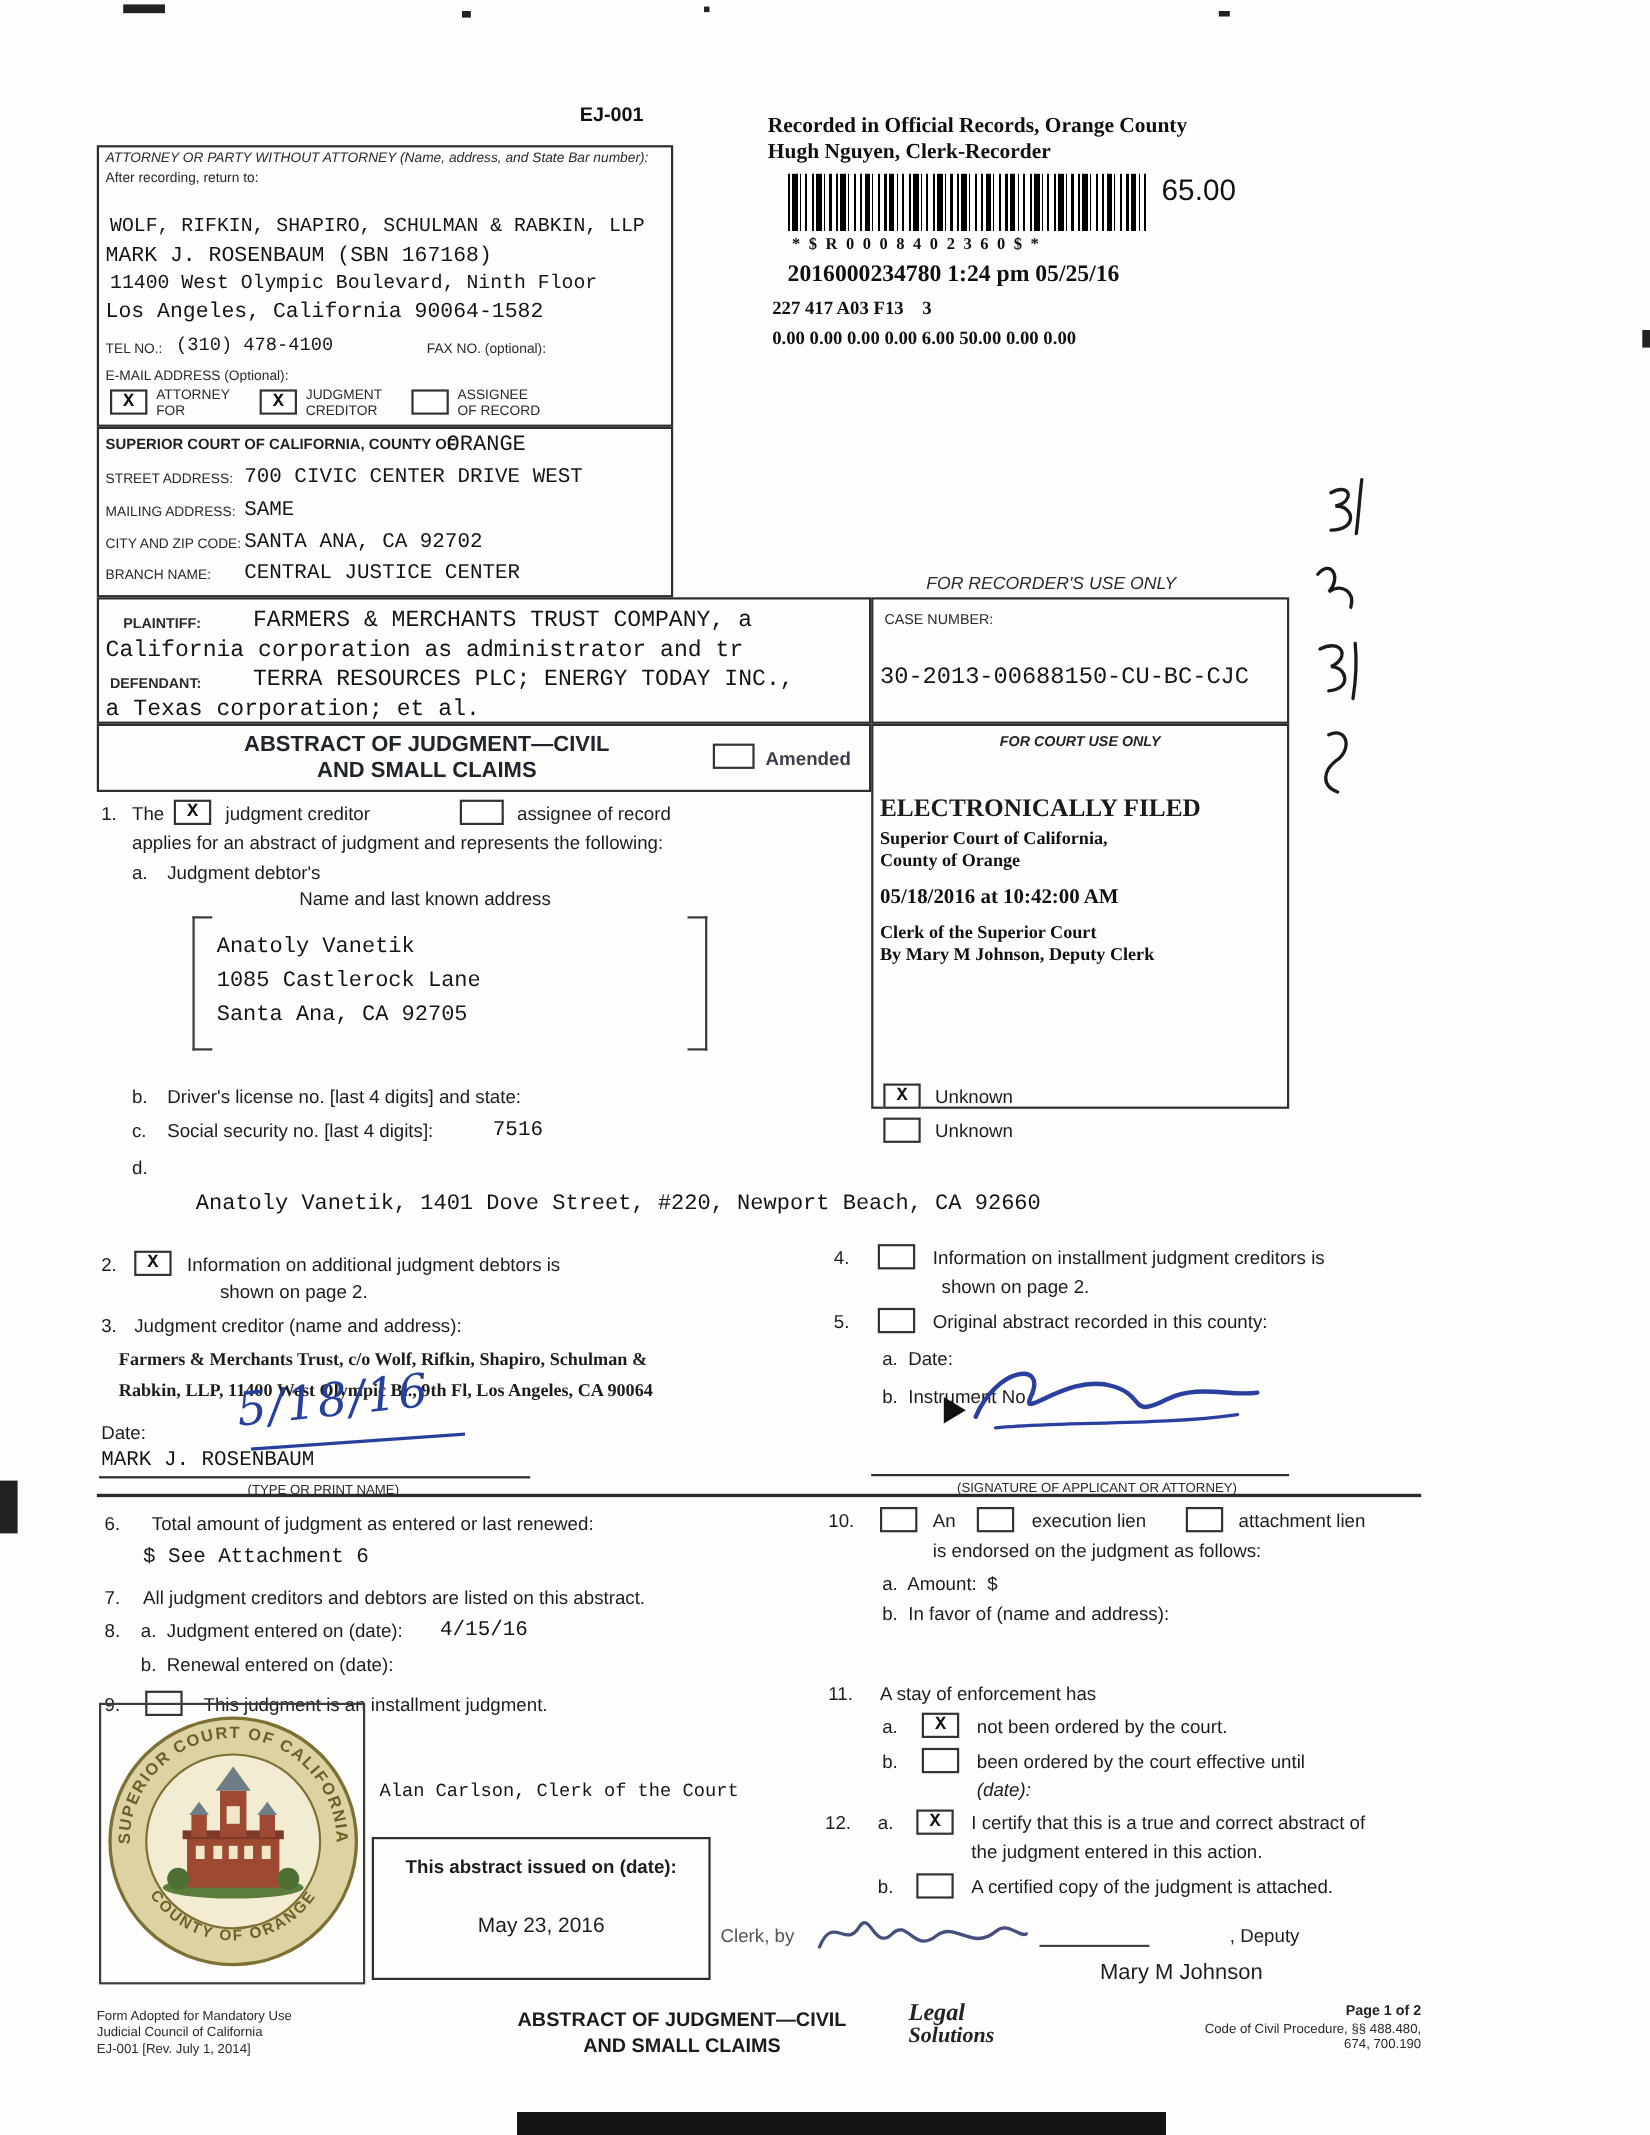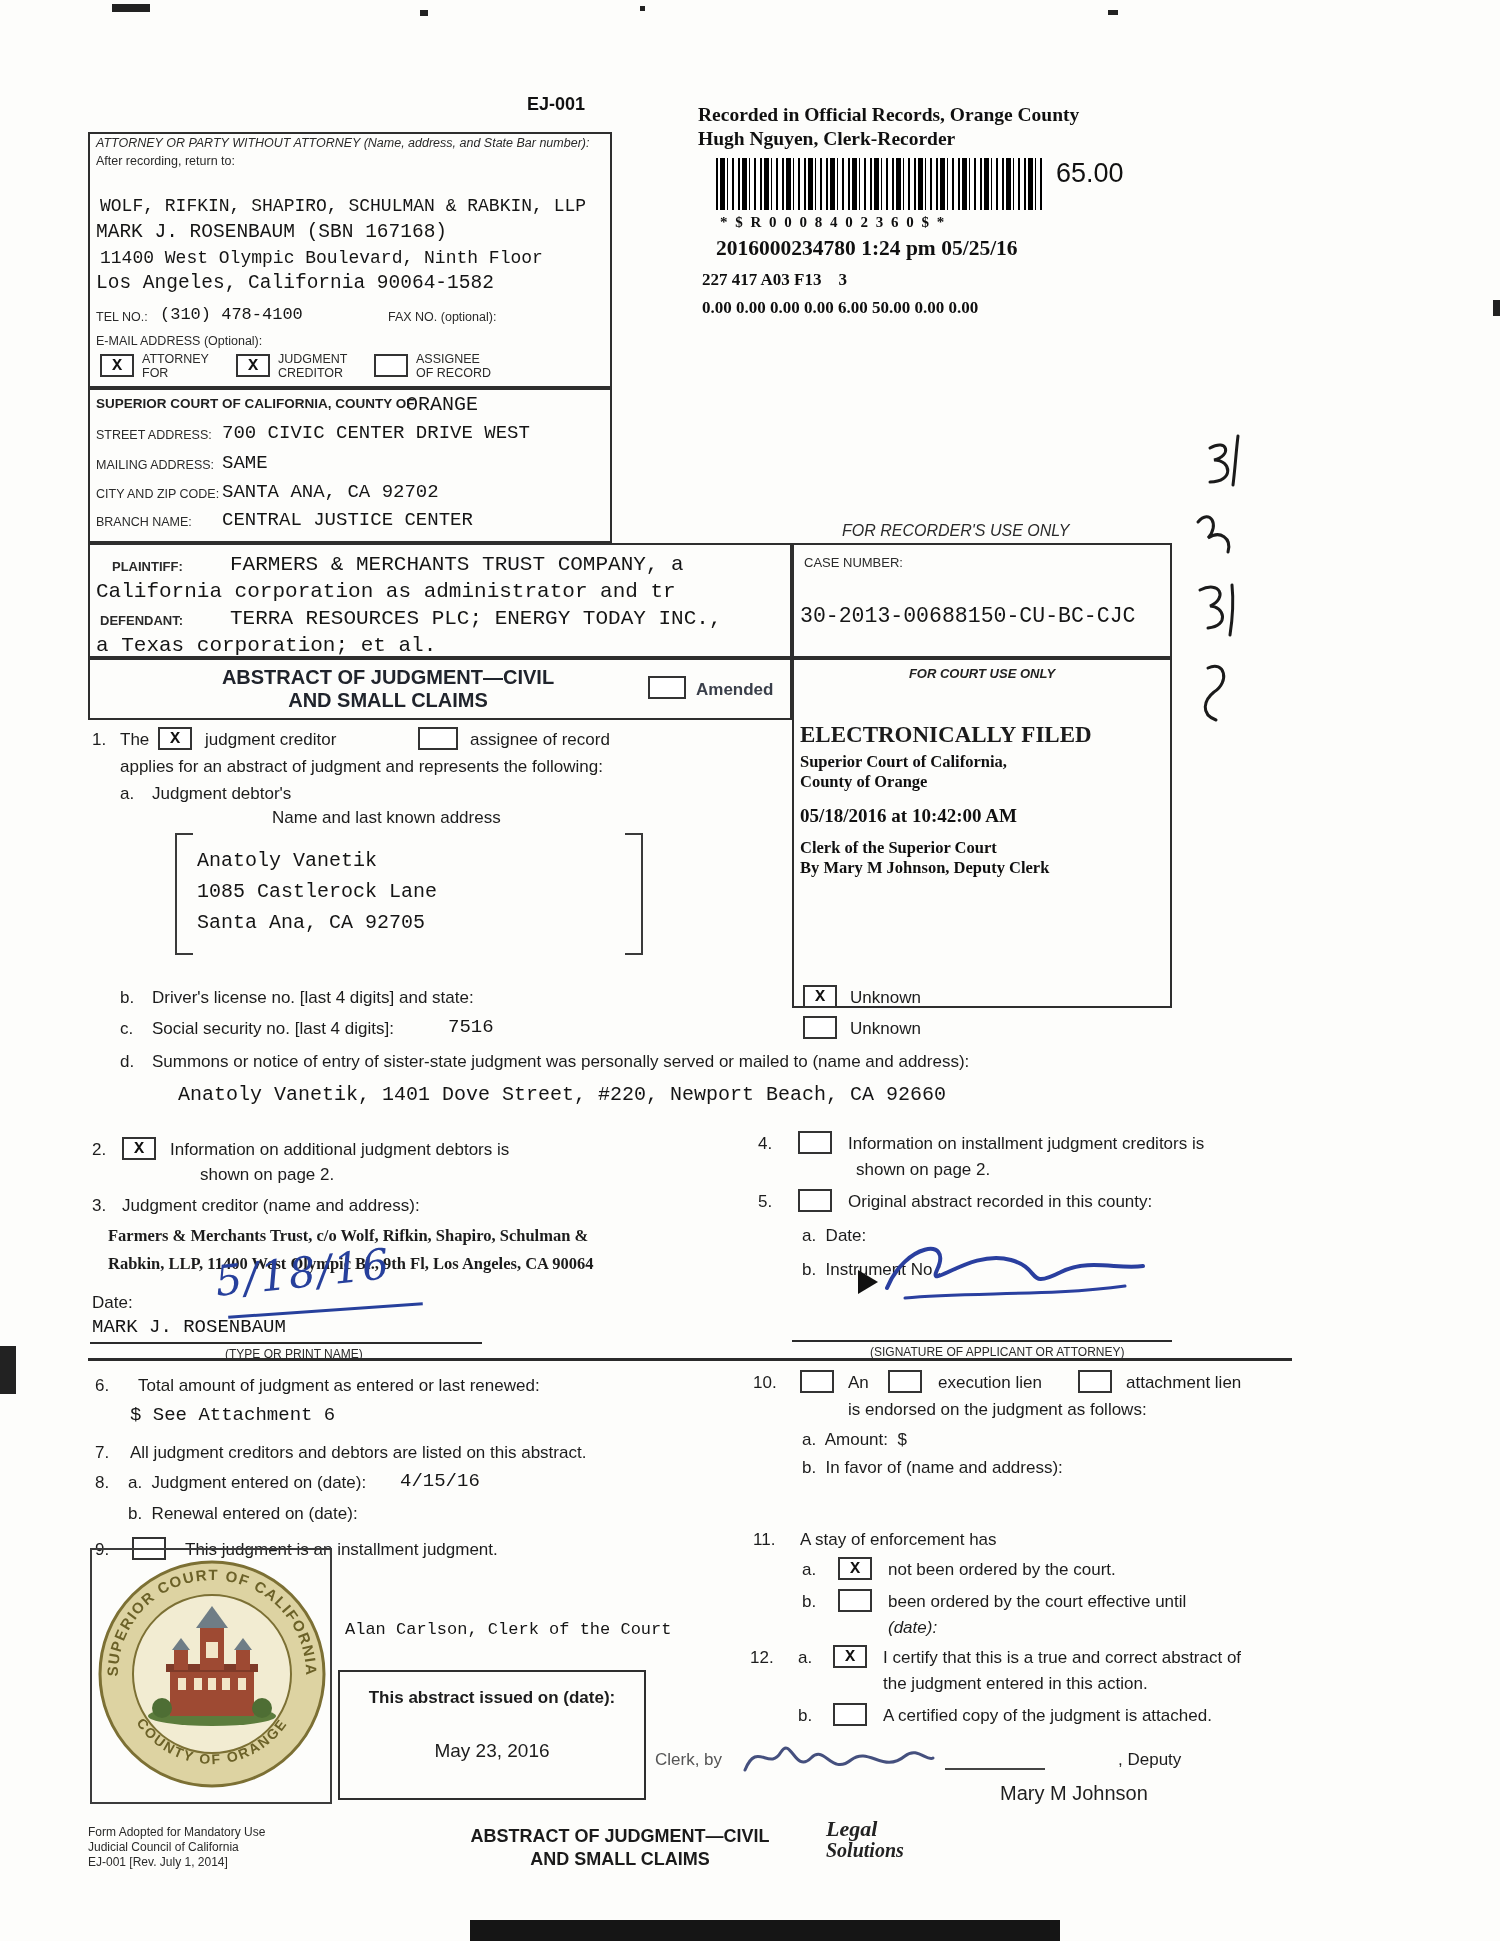--- a/index.html
+++ b/index.html
@@ -146,21 +146,20 @@
   <div class="cb" style="left:803px;top:985px">X</div>
   <div class="abs body" style="left:850px;top:988px">Unknown</div>
 
   <div class="abs body" style="left:120px;top:1019px">c.</div>
   <div class="abs body" style="left:152px;top:1019px">Social security no. [last 4 digits]:</div>
   <div class="abs mono" style="left:448px;top:1016px">7516</div>
   <div class="cb" style="left:803px;top:1016px"></div>
   <div class="abs body" style="left:850px;top:1019px">Unknown</div>
 
   <div class="abs body" style="left:120px;top:1052px">d.</div>
-  <div class="abs body" style="left:152px;top:1052px">Summons or notice of entry of sister-state judgment was personally served or mailed to (name and address):</div>
   <div class="abs mono" style="left:178px;top:1083px;font-size:20px">Anatoly Vanetik, 1401 Dove Street, #220, Newport Beach, CA 92660</div>
 
   <div class="abs body" style="left:92px;top:1140px">2.</div>
   <div class="cb" style="left:122px;top:1137px">X</div>
   <div class="abs body" style="left:170px;top:1140px">Information on additional judgment debtors is</div>
   <div class="abs body" style="left:200px;top:1165px">shown on page 2.</div>
 
   <div class="abs body" style="left:92px;top:1196px">3.</div>
   <div class="abs body" style="left:122px;top:1196px">Judgment creditor (name and address):</div>
   <div class="abs serif" style="left:108px;top:1226px">Farmers &amp; Merchants Trust, c/o Wolf, Rifkin, Shapiro, Schulman &amp;</div>
@@ -295,20 +294,25 @@
   <div class="abs" style="left:450px;top:1826px;width:340px;text-align:center">
     <div style="font:bold 18px 'Liberation Sans',sans-serif;color:#1b1b1b">ABSTRACT OF JUDGMENT—CIVIL</div>
     <div style="font:bold 18px 'Liberation Sans',sans-serif;color:#1b1b1b;margin-top:2px">AND SMALL CLAIMS</div>
   </div>
 
   <div class="abs" style="left:826px;top:1816px;width:110px;text-align:left">
     <div style="font:italic bold 22px 'Liberation Serif',serif;color:#222">Legal</div>
     <div style="font:italic bold 20px 'Liberation Serif',serif;color:#222;margin-top:-3px">Solutions</div>
   </div>
 
+  <div class="abs" style="left:1000px;top:1820px;width:292px;text-align:right">
+    <div style="font:bold 13px 'Liberation Sans',sans-serif;color:#222">Page 1 of 2</div>
+    <div class="lbl" style="font-size:12px;margin-top:3px">Code of Civil Procedure, §§ 488.480,</div>
+    <div class="lbl" style="font-size:12px">674, 700.190</div>
+  </div>
 
   <div class="abs" style="left:470px;top:1920px;width:590px;height:21px;background:#151515"></div>
 
   <svg class="abs" style="left:1180px;top:430px" width="80" height="310" viewBox="0 0 80 310">
     <g fill="none" stroke="#1b1b1b" stroke-width="3" stroke-linecap="round">
       <path d="M30,18 C48,8 52,26 34,30 C52,30 54,52 30,52"></path>
       <path d="M58,6 C56,22 55,40 53,55"></path>
       <path d="M18,92 C30,78 40,95 28,108 C40,100 52,108 48,122"></path>
       <path d="M20,160 C40,150 48,168 30,176 C44,176 50,196 28,198"></path>
       <path d="M52,155 C54,175 52,192 50,205"></path>

